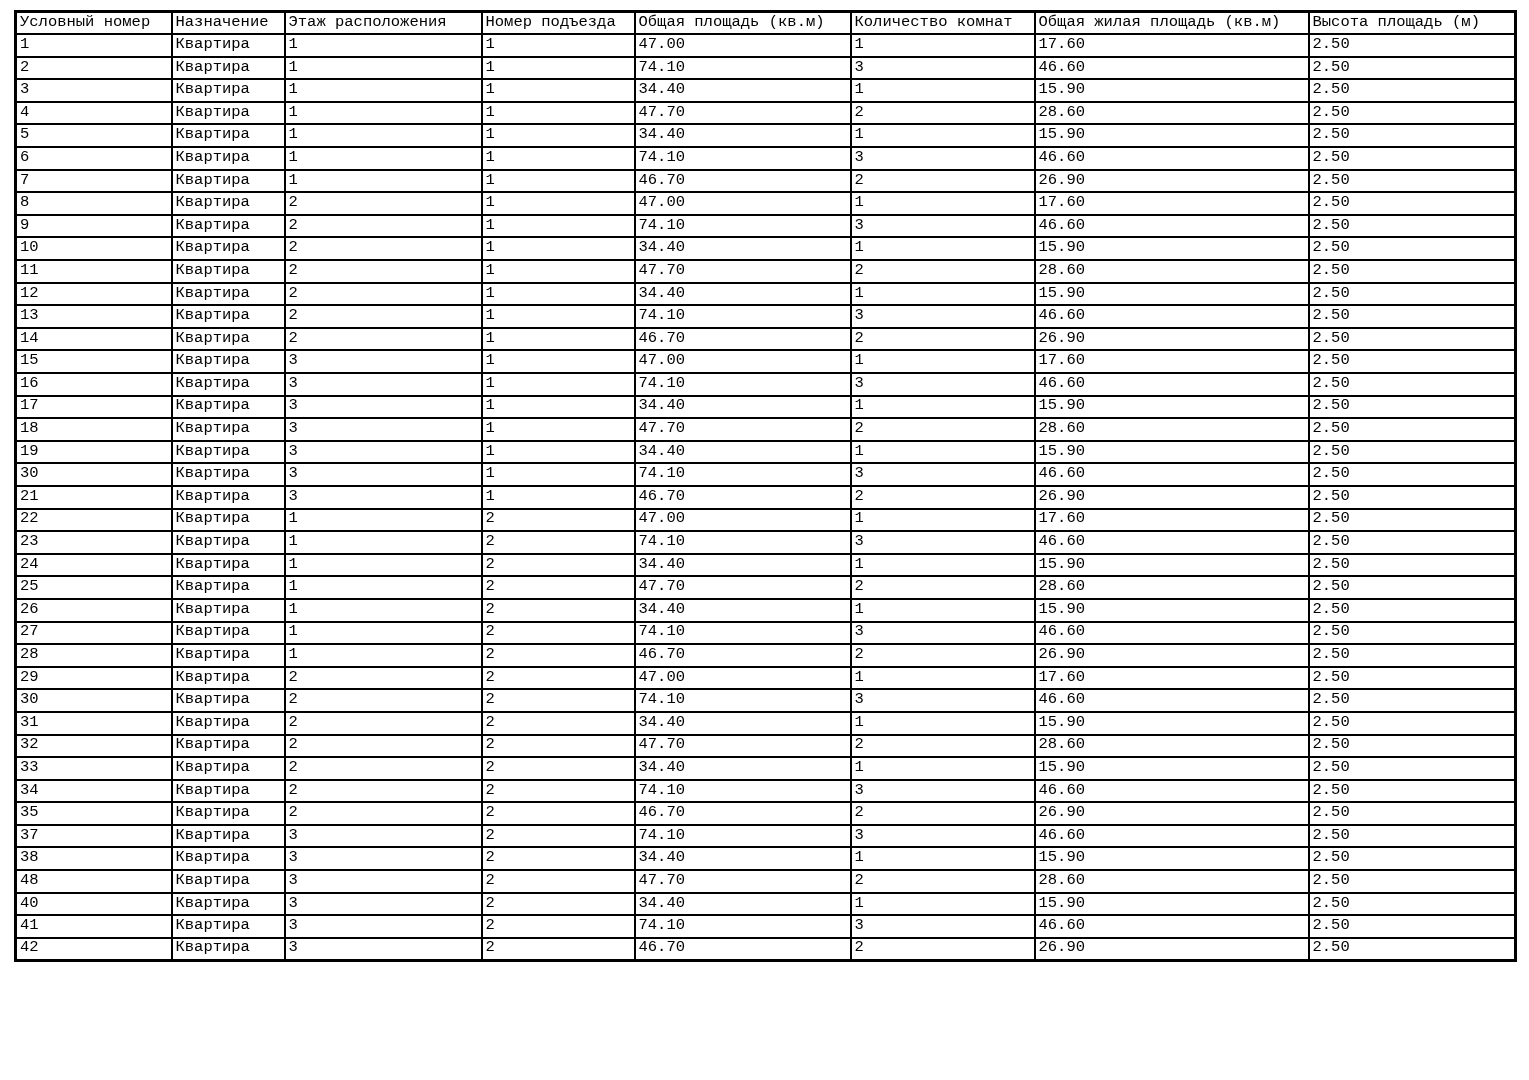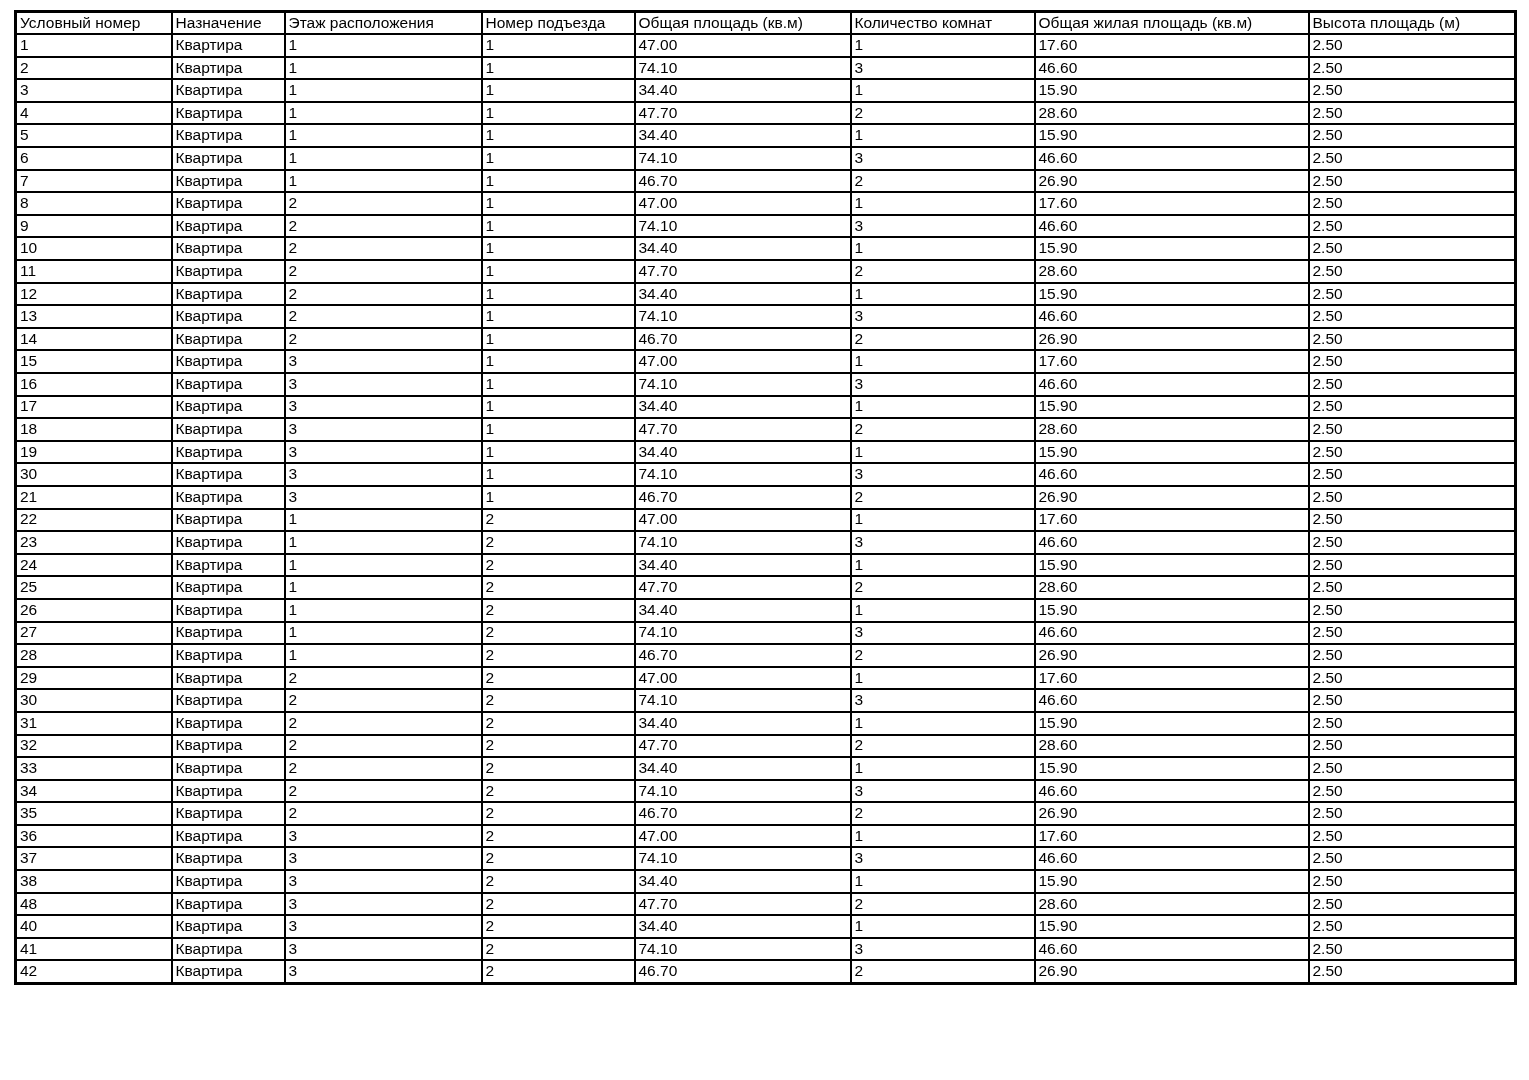--- a/index.html
+++ b/index.html
@@ -6,21 +6,21 @@
   html, body {
     margin: 0;
     padding: 0;
     background: #ffffff;
   }
   .page {
     position: relative;
     width: 1529px;
     height: 1080px;
     background: #ffffff;
-    font-family: Liberation Sans, sans-serif;
+    font-family: Liberation Mono, monospace;
     color: #000000;
   }
   table.apartments {
     position: absolute;
     left: 14px;
     top: 10px;
     width: 1500px;
     border-collapse: collapse;
     table-layout: fixed;
     border: 3px solid #000;
@@ -419,30 +419,20 @@
           <td>35</td>
           <td>Квартира</td>
           <td>2</td>
           <td>2</td>
           <td>46.70</td>
           <td>2</td>
           <td>26.90</td>
           <td>2.50</td>
         </tr>
         <tr>
-          <td>36</td>
-          <td>Квартира</td>
-          <td>3</td>
-          <td>2</td>
-          <td>47.00</td>
-          <td>1</td>
-          <td>17.60</td>
-          <td>2.50</td>
-        </tr>
-        <tr>
           <td>37</td>
           <td>Квартира</td>
           <td>3</td>
           <td>2</td>
           <td>74.10</td>
           <td>3</td>
           <td>46.60</td>
           <td>2.50</td>
         </tr>
         <tr>

